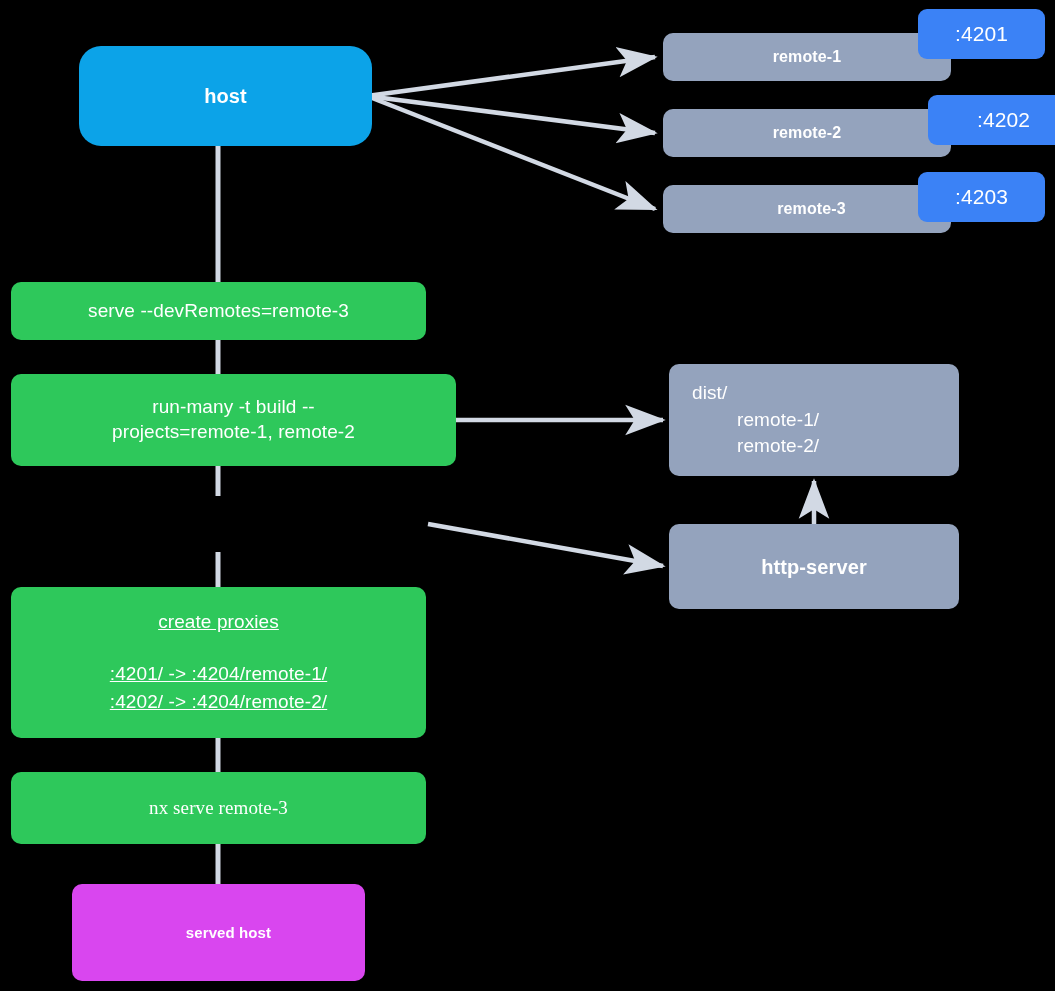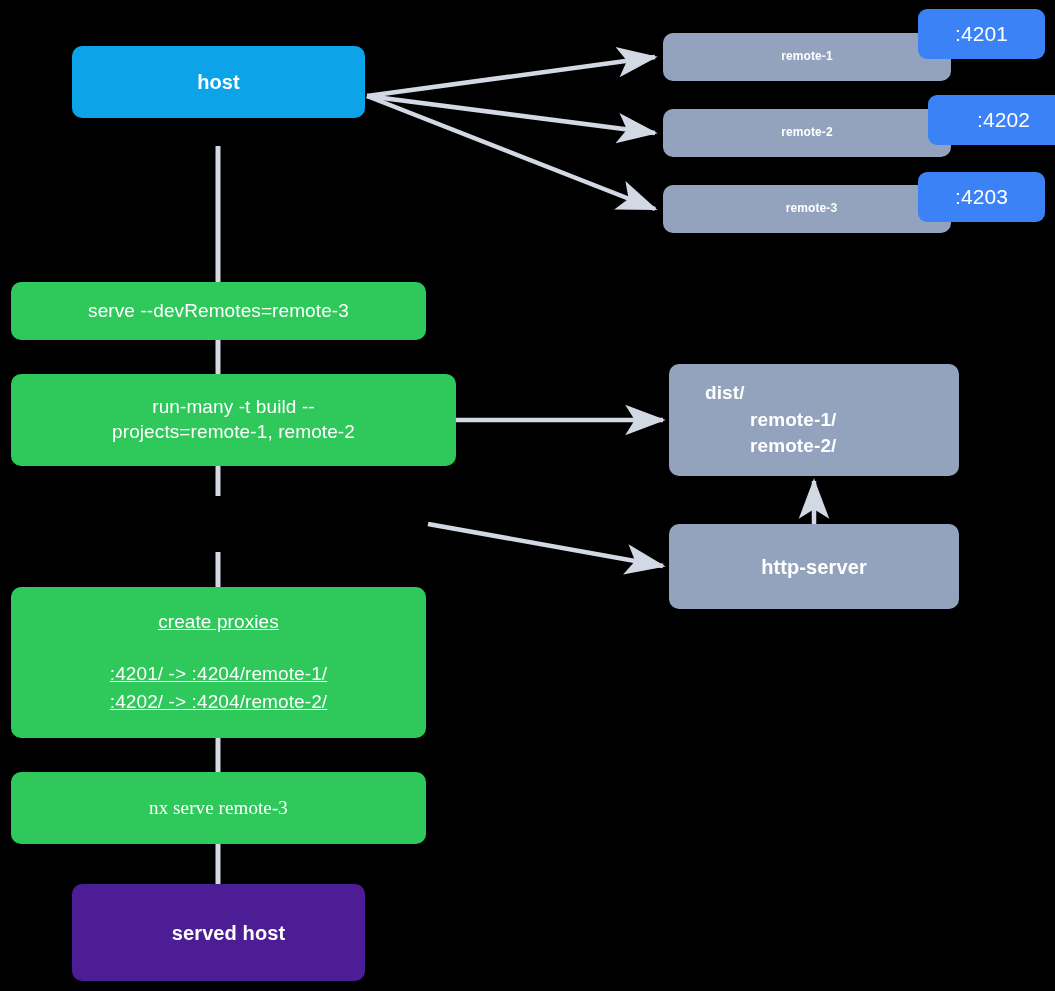--- a/index.html
+++ b/index.html
@@ -38,29 +38,29 @@
     text-align: center;
     line-height: 1.30;
     letter-spacing: 0.1px;
   }
   .node-host {
     background: #0CA3E8;
     font-weight: bold;
     font-size: 20px;
   }
   .node-servedhost {
-    background: #4c1d95;
-    font-weight: bold;
-    font-size: 20px;
+    background: #d946ef;
+    font-weight: bold;
+    font-size: 15px;
     padding-left: 20px;
   }
   .node-remote {
     background: #94A3BD;
     font-weight: bold;
-    font-size: 12px;
+    font-size: 16px;
   }
   .node-gray {
     background: #94A3BD;
     font-weight: bold;
     font-size: 20px;
   }
   .node-green {
     background: #2EC85B;
     font-weight: normal;
     font-size: 19px;
@@ -68,23 +68,23 @@
   .node-port {
     background: #3B82F6;
     font-weight: normal;
     font-size: 21px;
     border-radius: 9px;
     z-index: 5;
   }
   .dist-body {
     width: 100%;
     box-sizing: border-box;
-    padding-left: 36px;
+    padding-left: 23px;
     text-align: left;
-    font-weight: bold;
+    font-weight: normal;
     font-size: 19px;
     line-height: 1.42;
   }
   .dist-indent {
     padding-left: 45px;
     display: block;
   }
   .proxy-title {
     display: block;
   }
@@ -133,21 +133,21 @@
 
     <g>
       <path d="M428,524 L663,566" stroke="#D2D9E4" stroke-width="4.5" fill="none" marker-end="url(#arrowhead)"></path>
     </g>
 
     <g>
       <path d="M814,524 L814,481" stroke="#D2D9E4" stroke-width="4.5" fill="none" marker-end="url(#arrowhead)"></path>
     </g>
   </svg>
 
-  <div class="node node-host" style="left:72px; top:46px; width:293px; height:72px;">
+  <div class="node node-host" style="left:79px; top:46px; width:293px; height:100px;border-radius:22px;">
     <span>host</span>
   </div>
 
   <div class="node node-remote" style="left:663px; top:33px; width:288px; height:48px;">
     <span>remote-1</span>
   </div>
   <div class="node node-port" style="left:918px; top:9px; width:127px; height:50px;text-align:right;">
     <span>:4201</span>
   </div>
 

